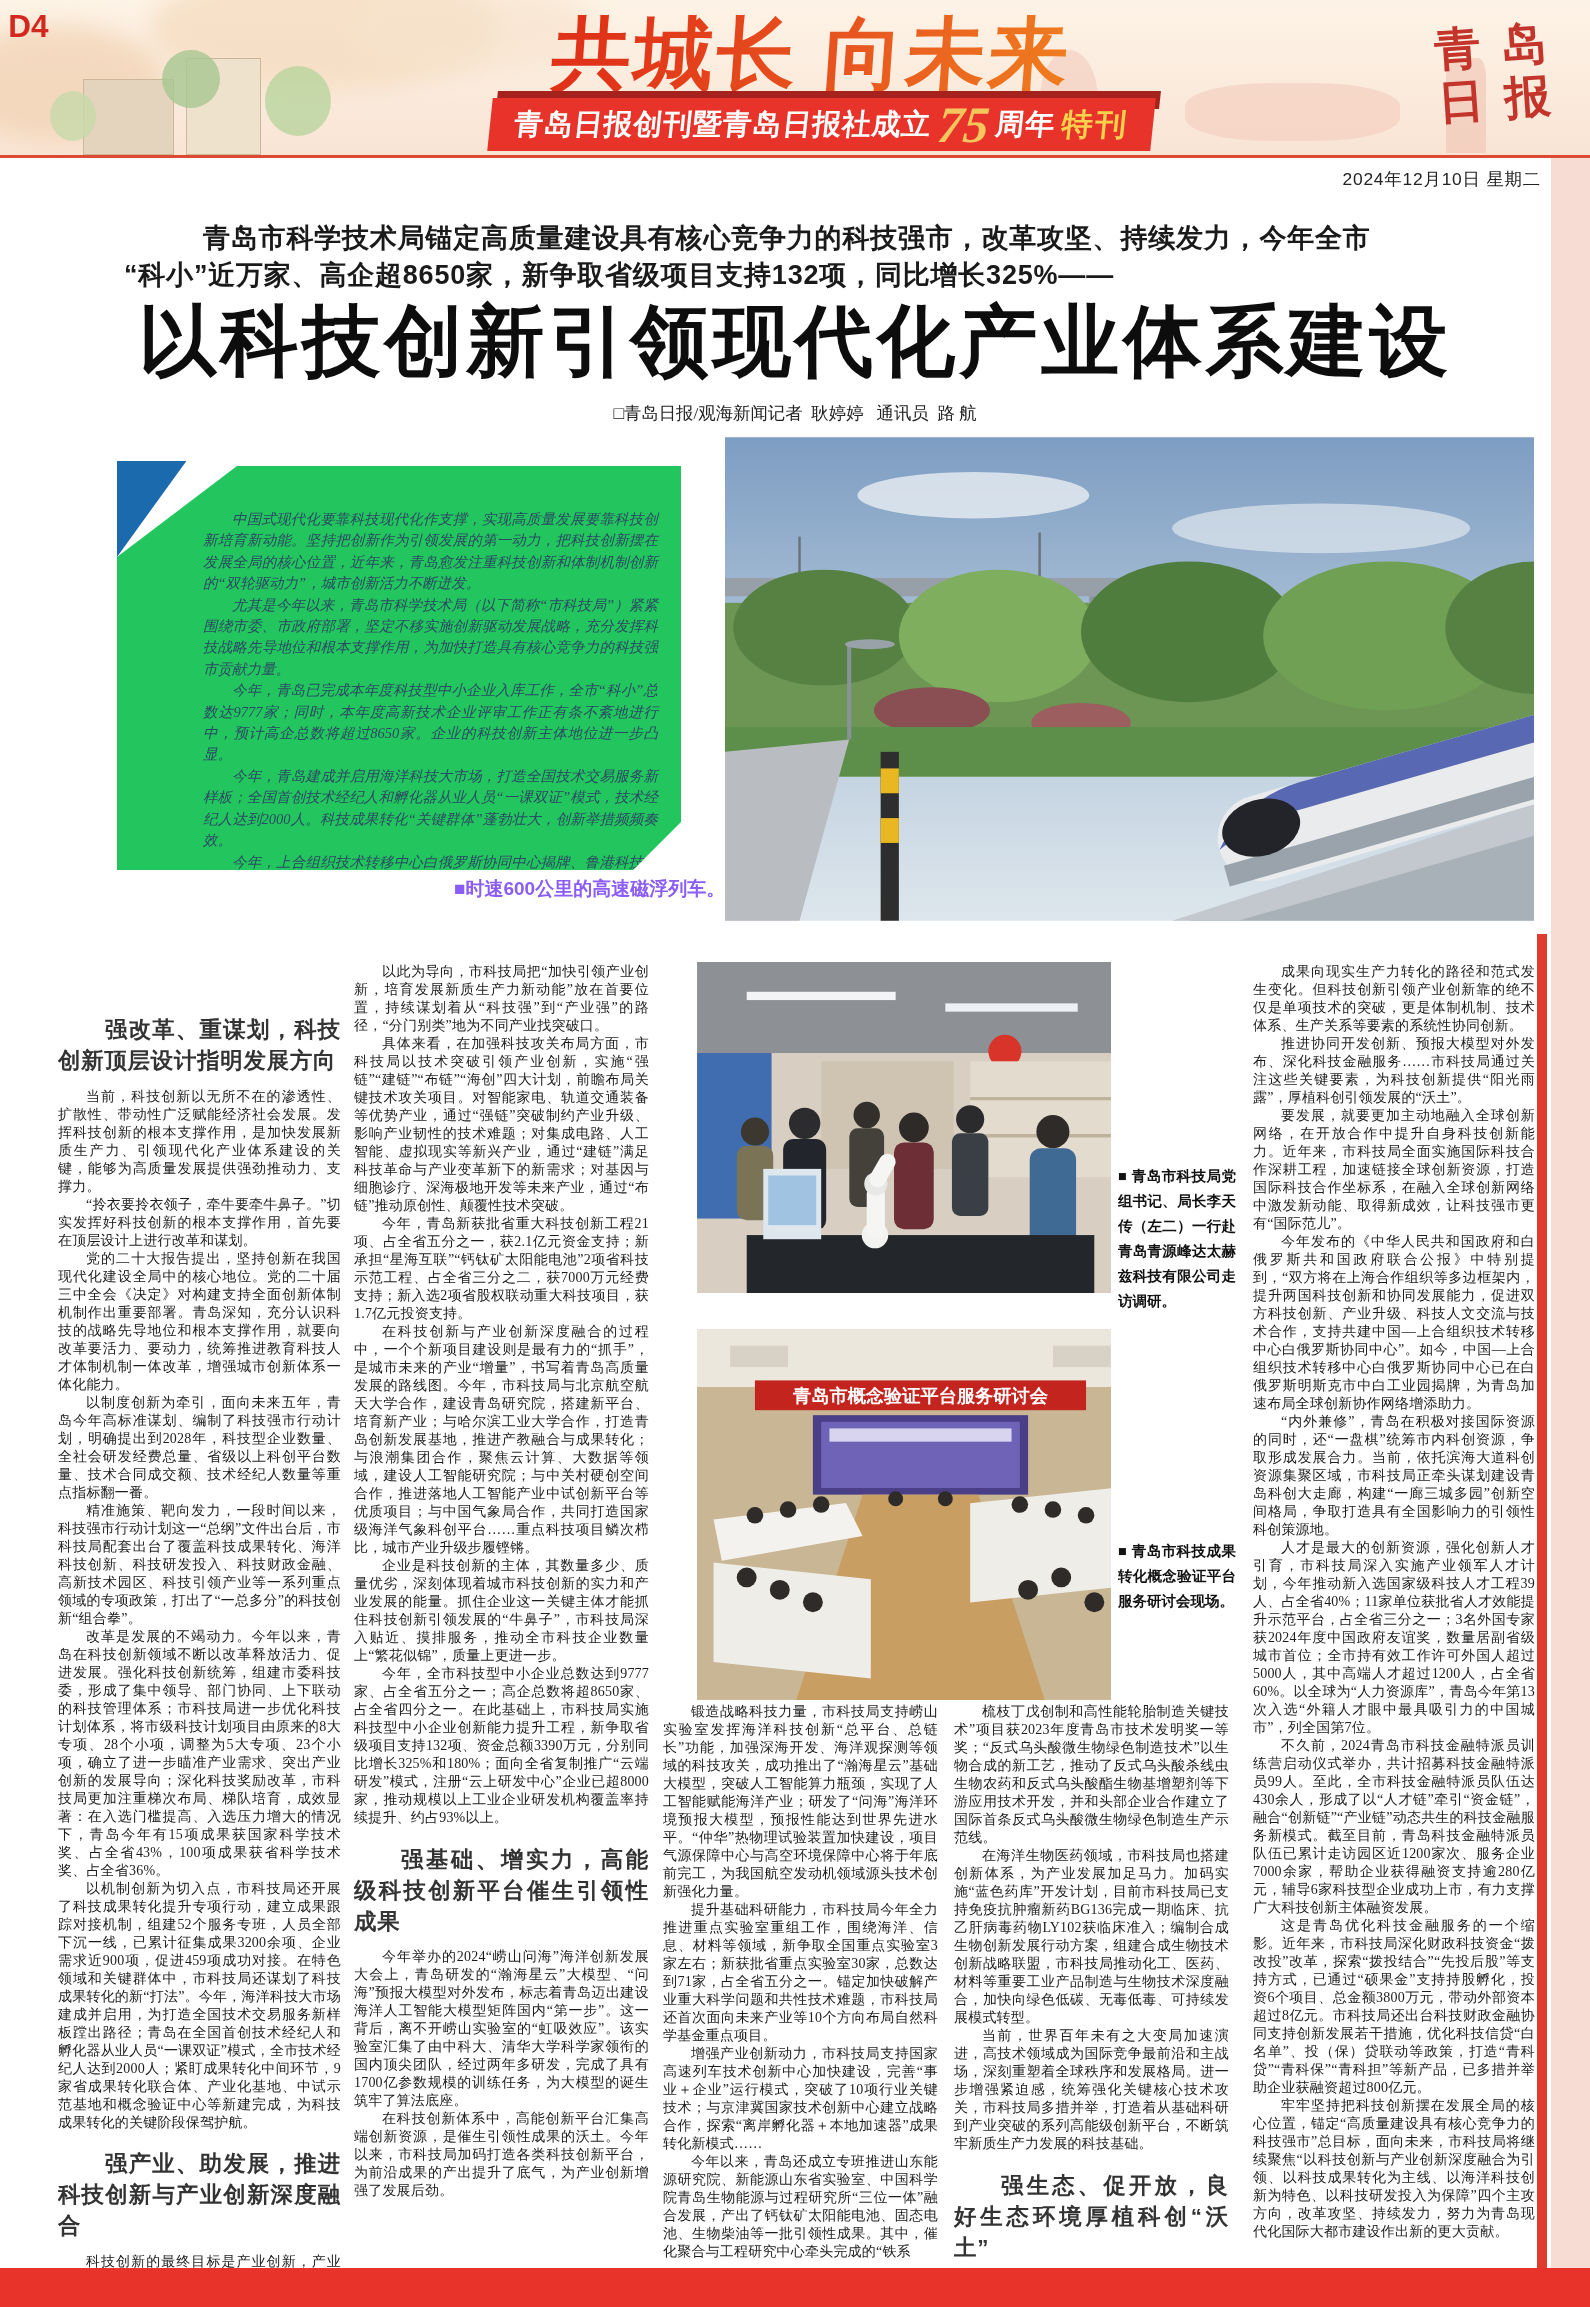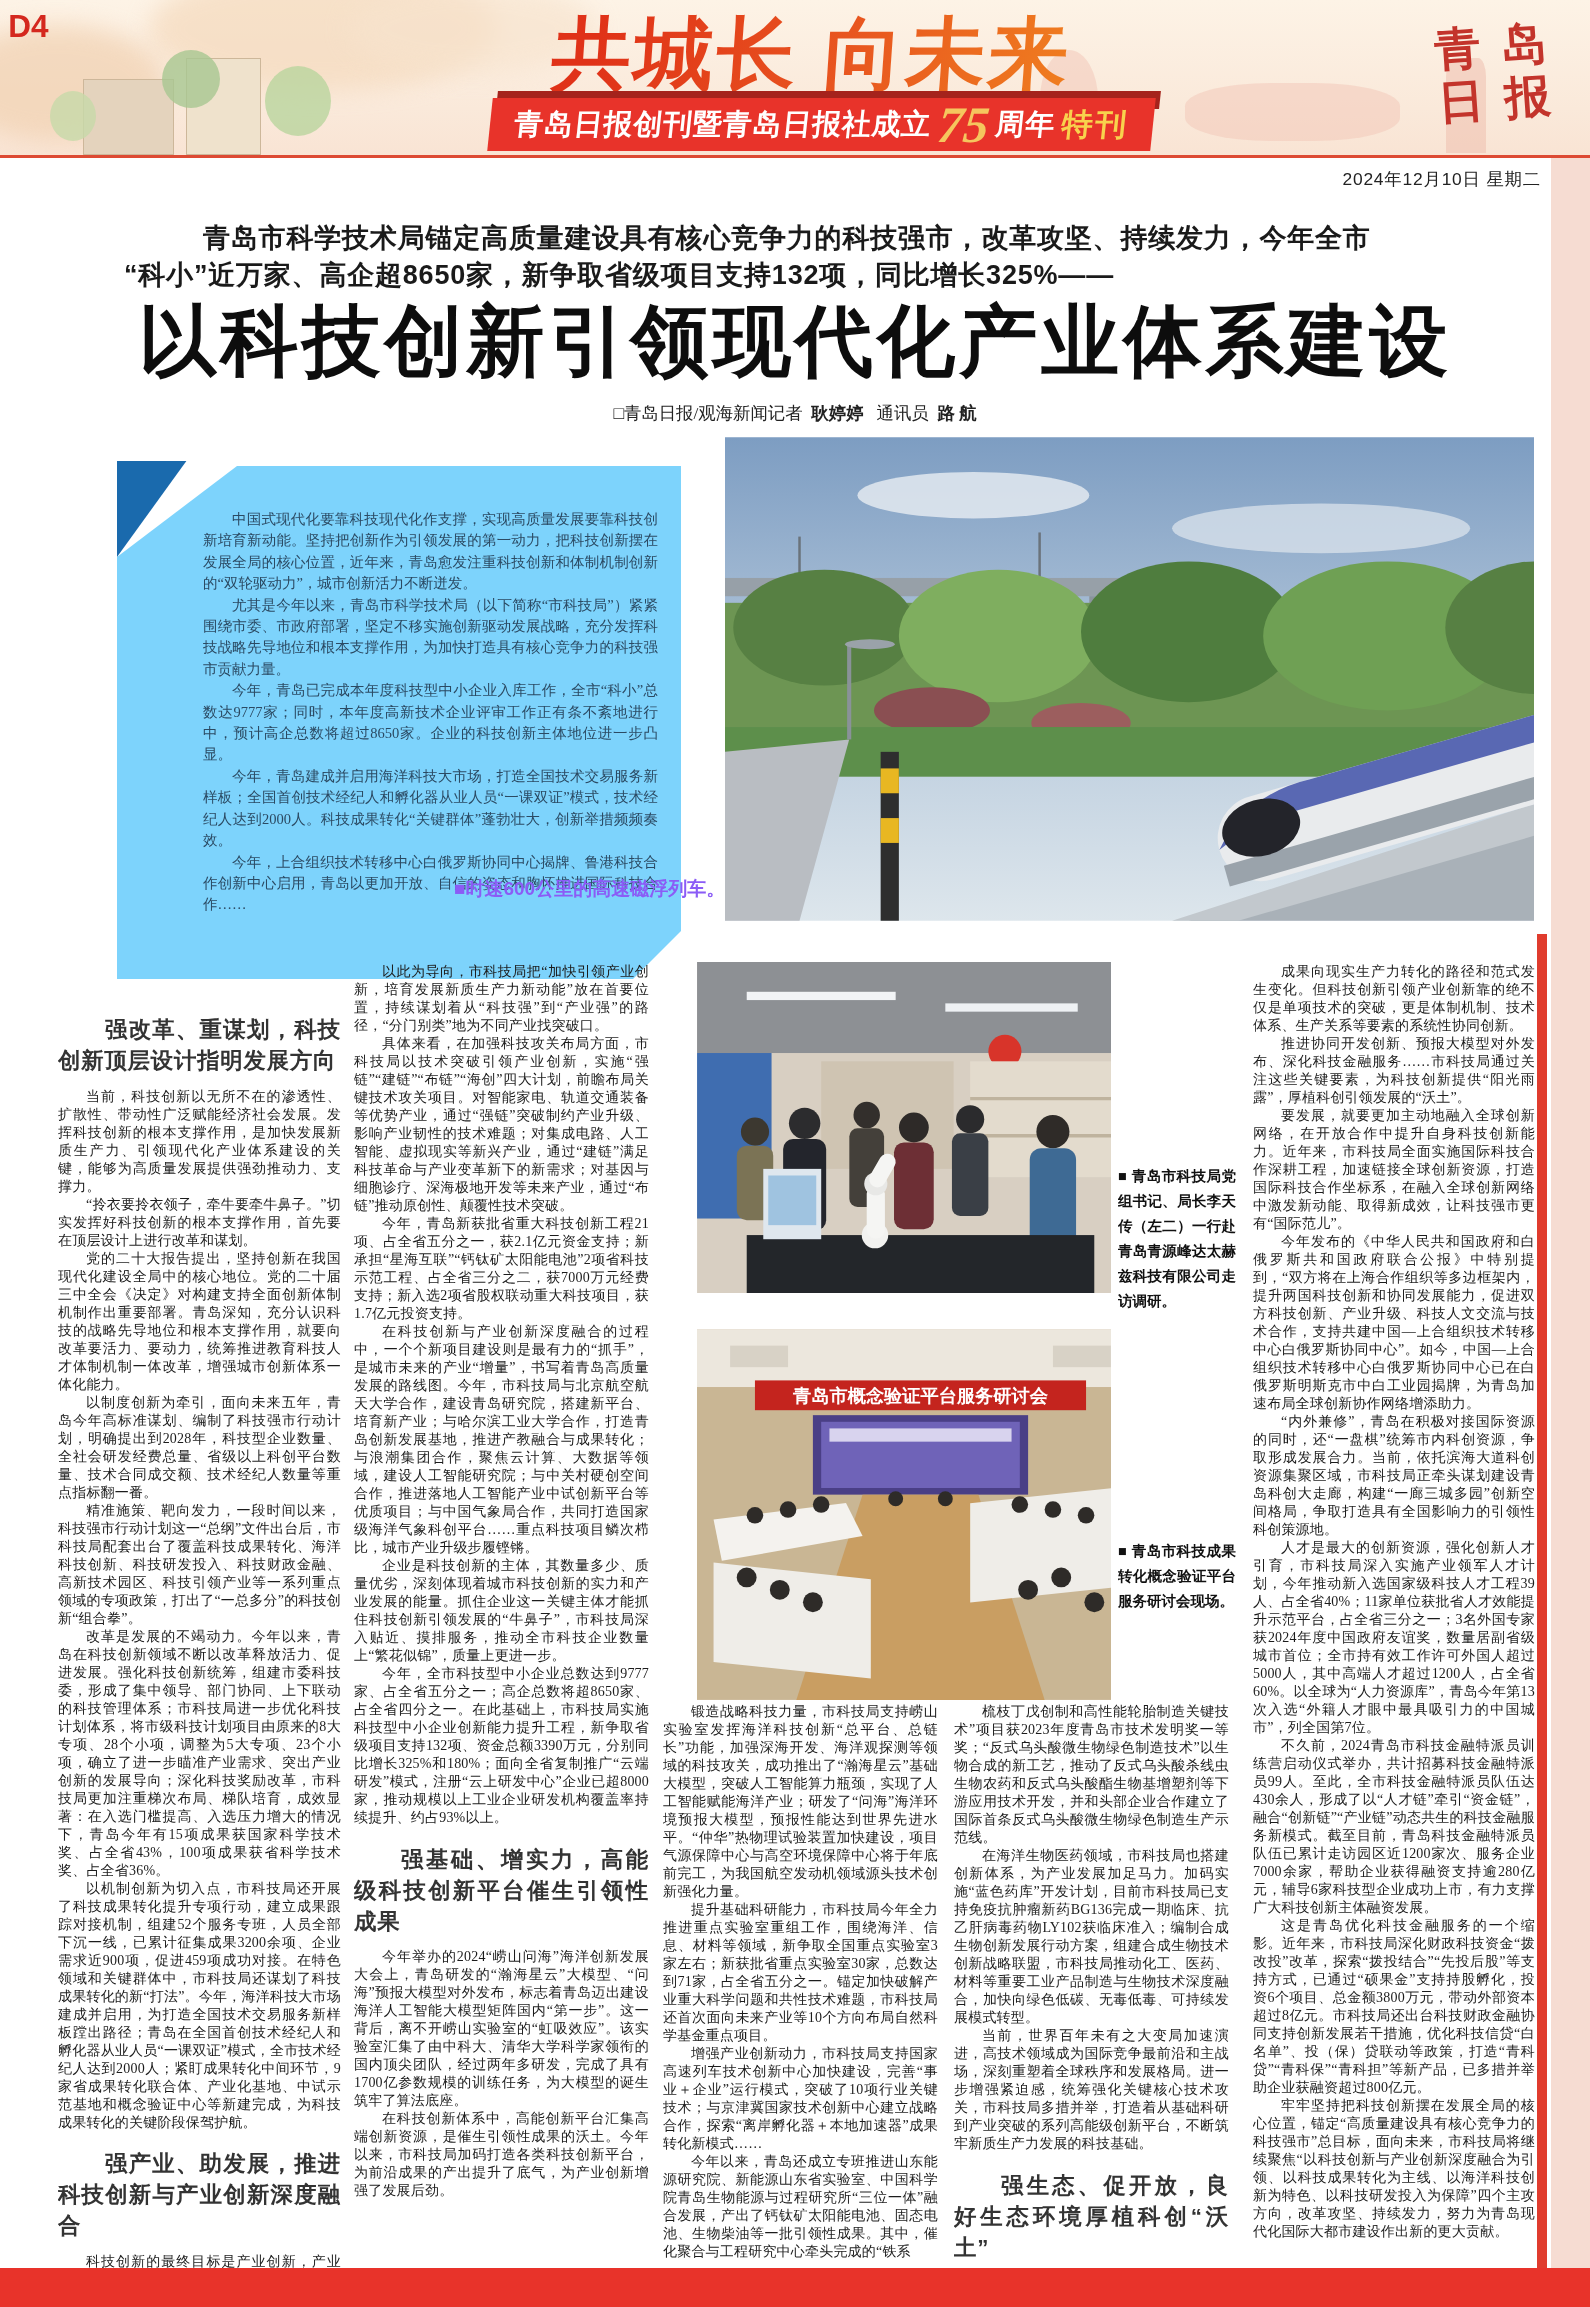--- a/index.html
+++ b/index.html
@@ -39,27 +39,27 @@
               font-family:"Liberation Sans",sans-serif; letter-spacing:0.8px; }
 
   
   .kicker { left:124px; top:220px; width:1296px; font-family:"Liberation Sans",sans-serif;
             font-weight:bold; font-size:27px; line-height:37px; color:#1a1a1a; letter-spacing:0.8px; }
   .kicker .l1 { text-indent:79px; }
   .headline { left:0; top:290px; width:1590px; text-align:center;
               font-family:"Liberation Serif",serif; font-weight:900; font-size:78px;
               letter-spacing:4.1px; color:#0d0d0d; }
   .byline { left:0; top:401px; width:1590px; text-align:center; font-size:17.4px; color:#222; }
-  .byline b { font-weight:bold;text-align:right; }
-
-  
-  .intro { left:117px; top:466px; width:564px; height:513px; background:#7dd3fc;
+  .byline b { font-weight:normal;text-align:right; }
+
+  
+  .intro { left:117px; top:466px; width:564px; height:404px; background:#22c55e;
            clip-path:polygon(120px 0, 100% 0, 100% calc(100% - 48px), calc(100% - 48px) 100%, 0 100%, 0 91px);
            padding:43px 23px 16.6px 86px; color:#2b4a63; font-size:14.5px; line-height:21.4px;
-           text-align:justify; overflow:hidden; }
+           text-align:justify; overflow:hidden;font-style:italic; }
   .intro p { text-indent:2em; }
   .intro-tri { left:117px; top:456px; }
 
   
   .photo { overflow:hidden;padding-left:33px; }
   .train-photo { left:692px; top:437px; width:842px; height:484px; }
   .train-cap { left:454px; top:876px; width:464px; font-family:"Liberation Sans",sans-serif;
                font-weight:bold; font-size:19px; color:#8b5cf6; }
   .visit-photo { left:664px; top:962px; width:447px; height:331px; }
   .seminar-photo { left:664px; top:1329px; width:447px; height:371px; }

